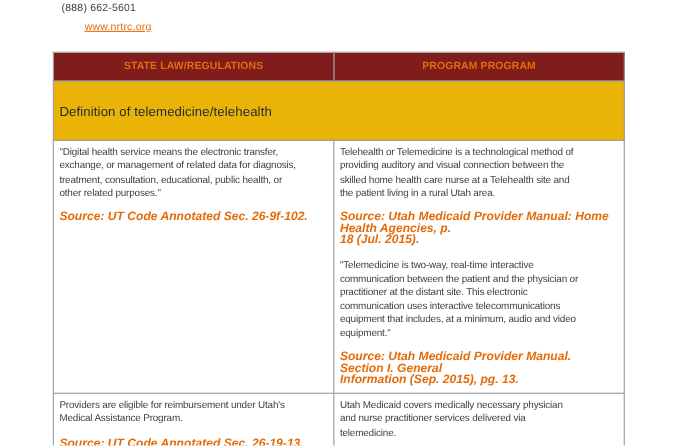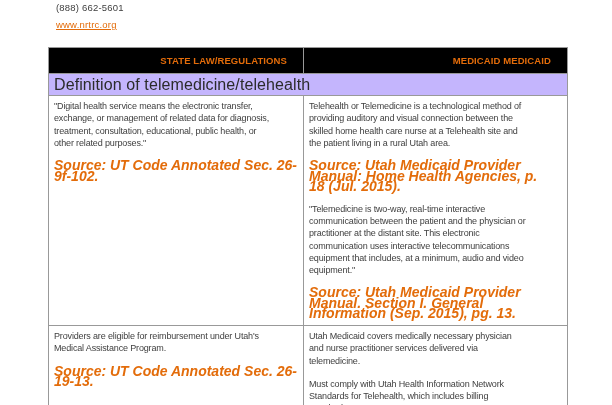--- a/index.html
+++ b/index.html
@@ -13,76 +13,76 @@
 
   
   .letterhead { position: absolute; left: 56px; top: 1px; }
   .phone {
     font-size: 9.5px; line-height: 13px; color: #404040;
     letter-spacing: 0.2px;
   }
   .site-link {
     font-size: 9.5px; line-height: 13px;
     color: #E36C0A; text-decoration: underline;
-    letter-spacing: 0.2px; cursor: pointer; display: inline-block;
+    letter-spacing: 0.2px; cursor: pointer; display: inline-block; margin-left: 21px;
   }
 
   
   table.law-table {
     position: absolute; left: 48px; top: 47px;
     width: 519px;
     border-collapse: collapse;
     table-layout: fixed;
   }
   .law-table td, .law-table th {
     border: 1px solid #999999;
     vertical-align: top;
     padding: 0;
   }
   col.c1 { width: 255px; }
   col.c2 { width: 264px; }
 
   tr.header-row th {
-    background: #000000;
+    background: #7f1d1d;
     height: 25px;
-    text-align: right;
+    text-align: center;
     vertical-align: middle;
     padding: 0 16px;
     color: #E36C0A;
     font-size: 9.5px;
     font-weight: bold;
     letter-spacing: 0.1px;
   }
 
   tr.section-row td {
-    background: #c4b5fd;
+    background: #eab308;
     height: 21px;
     vertical-align: middle;
-    padding: 0 5px;
+    padding: 16px 5px;
     color: #2b2b2b;
-    font-size: 16px;
+    font-size: 12px;
     letter-spacing: 0.1px;
   }
 
   tr.content-row td { padding: 4px 5px 6px 5px; background: #ffffff; }
   tr.content-row-1 td { height: 190px; }
   tr.content-row-2 td { height: 100px; }
 
   .block {
     margin: 0;
     white-space: pre-line;
     color: #404040;
     font-size: 9px;
     line-height: 12.3px;
     letter-spacing: -0.15px;
   }
   .block + .block { margin-top: 11px; }
   .block.source {
     color: #E36C0A;
-    font-size: 14px;
+    font-size: 11px;
     line-height: 10.5px;
     font-weight: bold;
     font-style: italic;
     letter-spacing: 0;
   }
 </style>
 </head>
 <body>
 
 <div class="letterhead">
@@ -92,21 +92,21 @@
 
 <table class="law-table">
   <colgroup>
       <col class="c1">
       <col class="c2">
     </colgroup>
 
   <tbody>
       <tr class="header-row">
     <th>STATE LAW/REGULATIONS</th>
-    <th>MEDICAID MEDICAID</th>
+    <th>PROGRAM PROGRAM</th>
   </tr>
 
   <tr class="section-row">
     <td colspan="2">Definition of telemedicine/telehealth</td>
   </tr>
 
   <tr class="content-row content-row-1">
     <td>
       <p class="block">"Digital health service means the electronic transfer,
 exchange, or management of related data for diagnosis,

